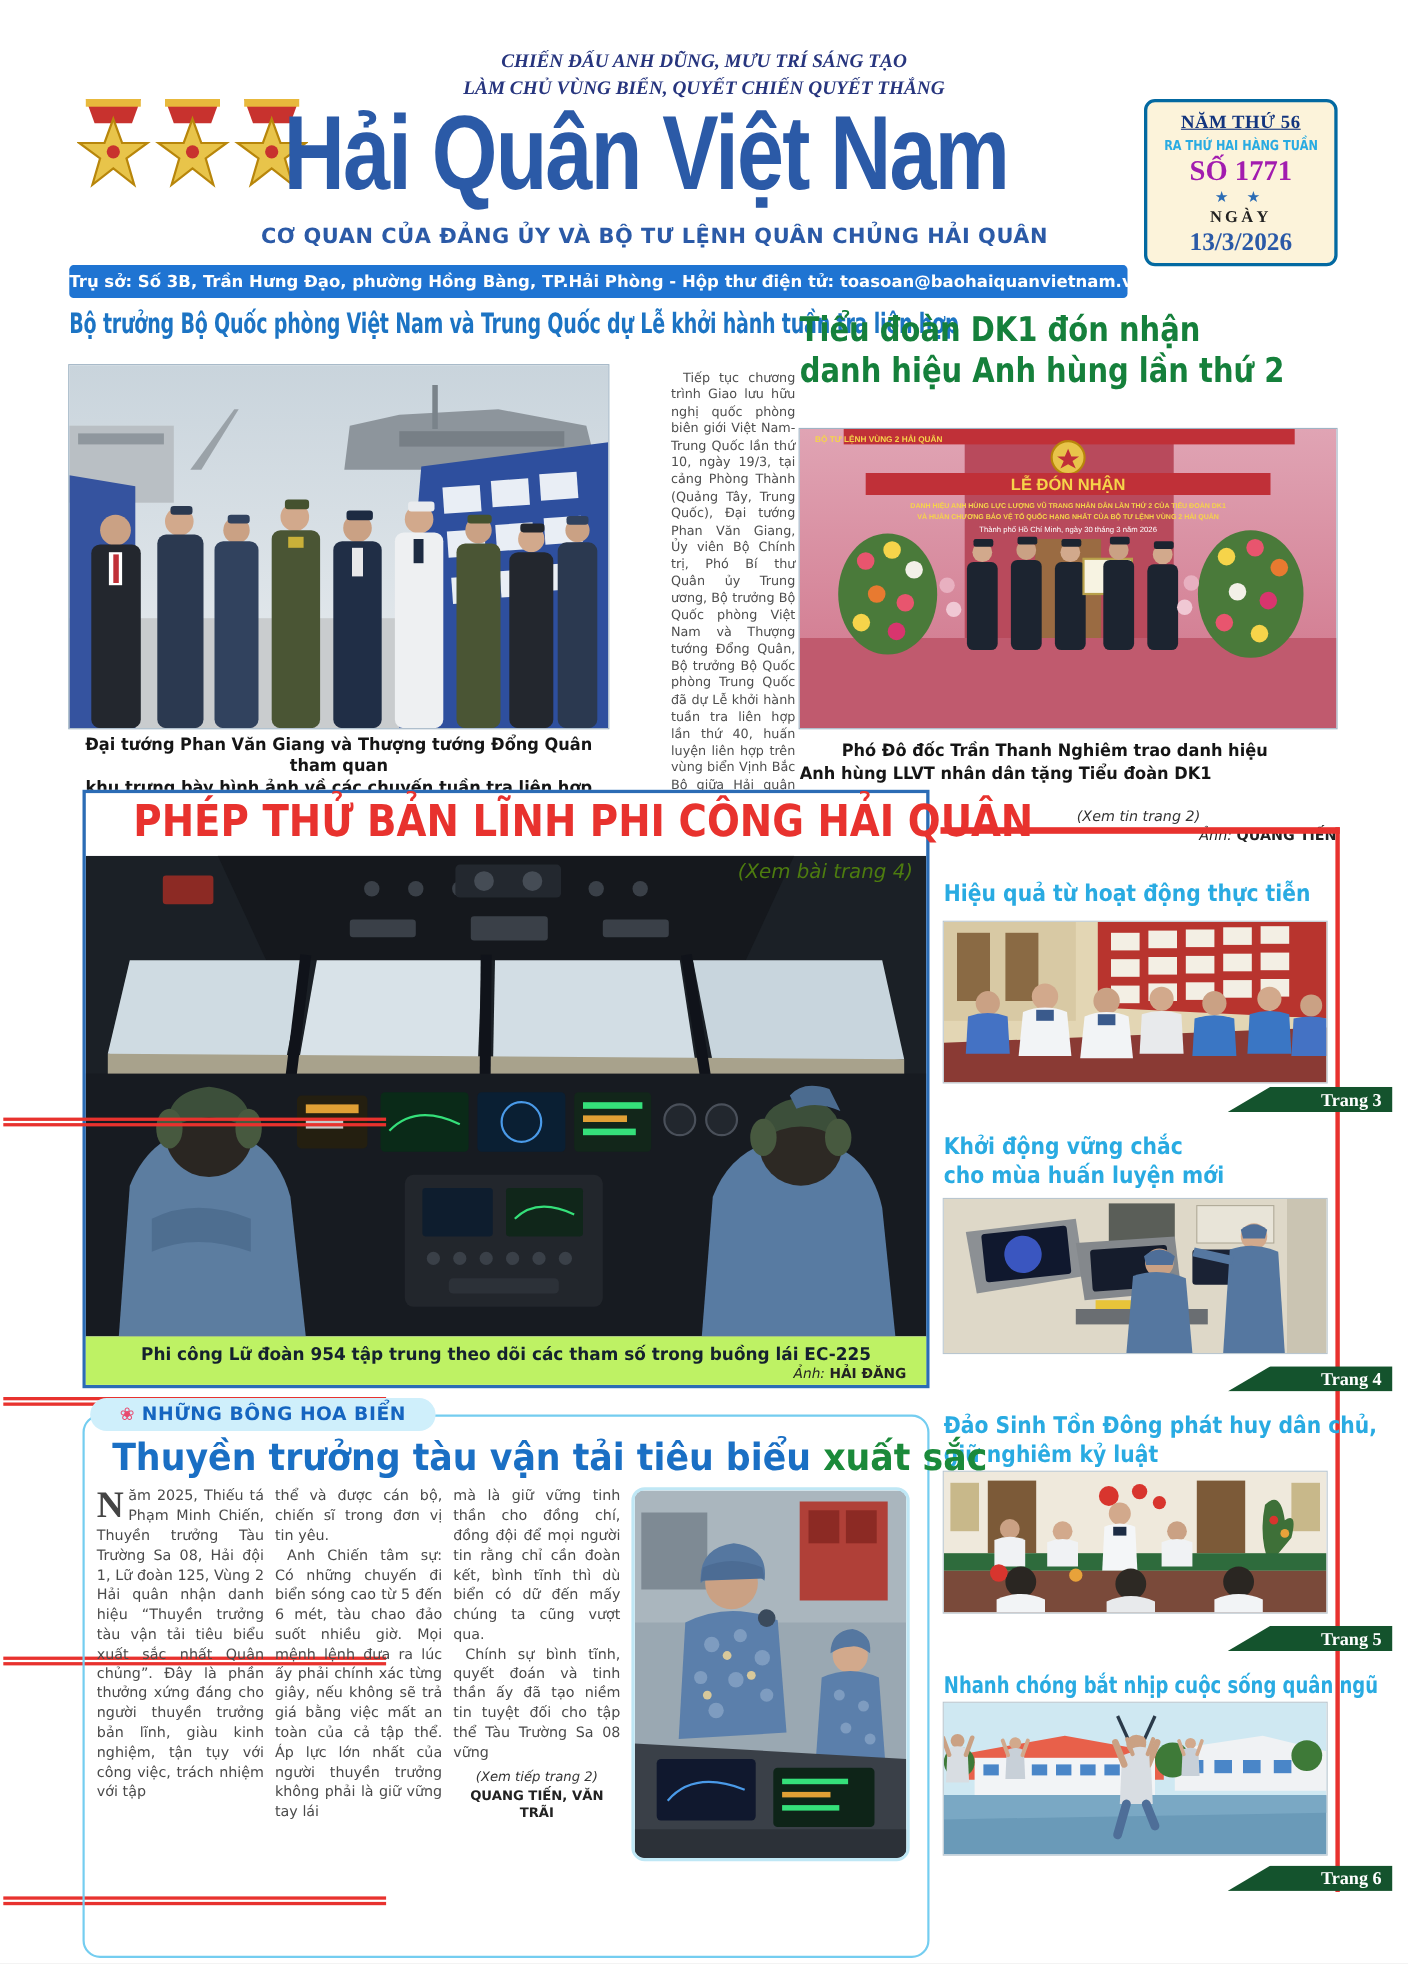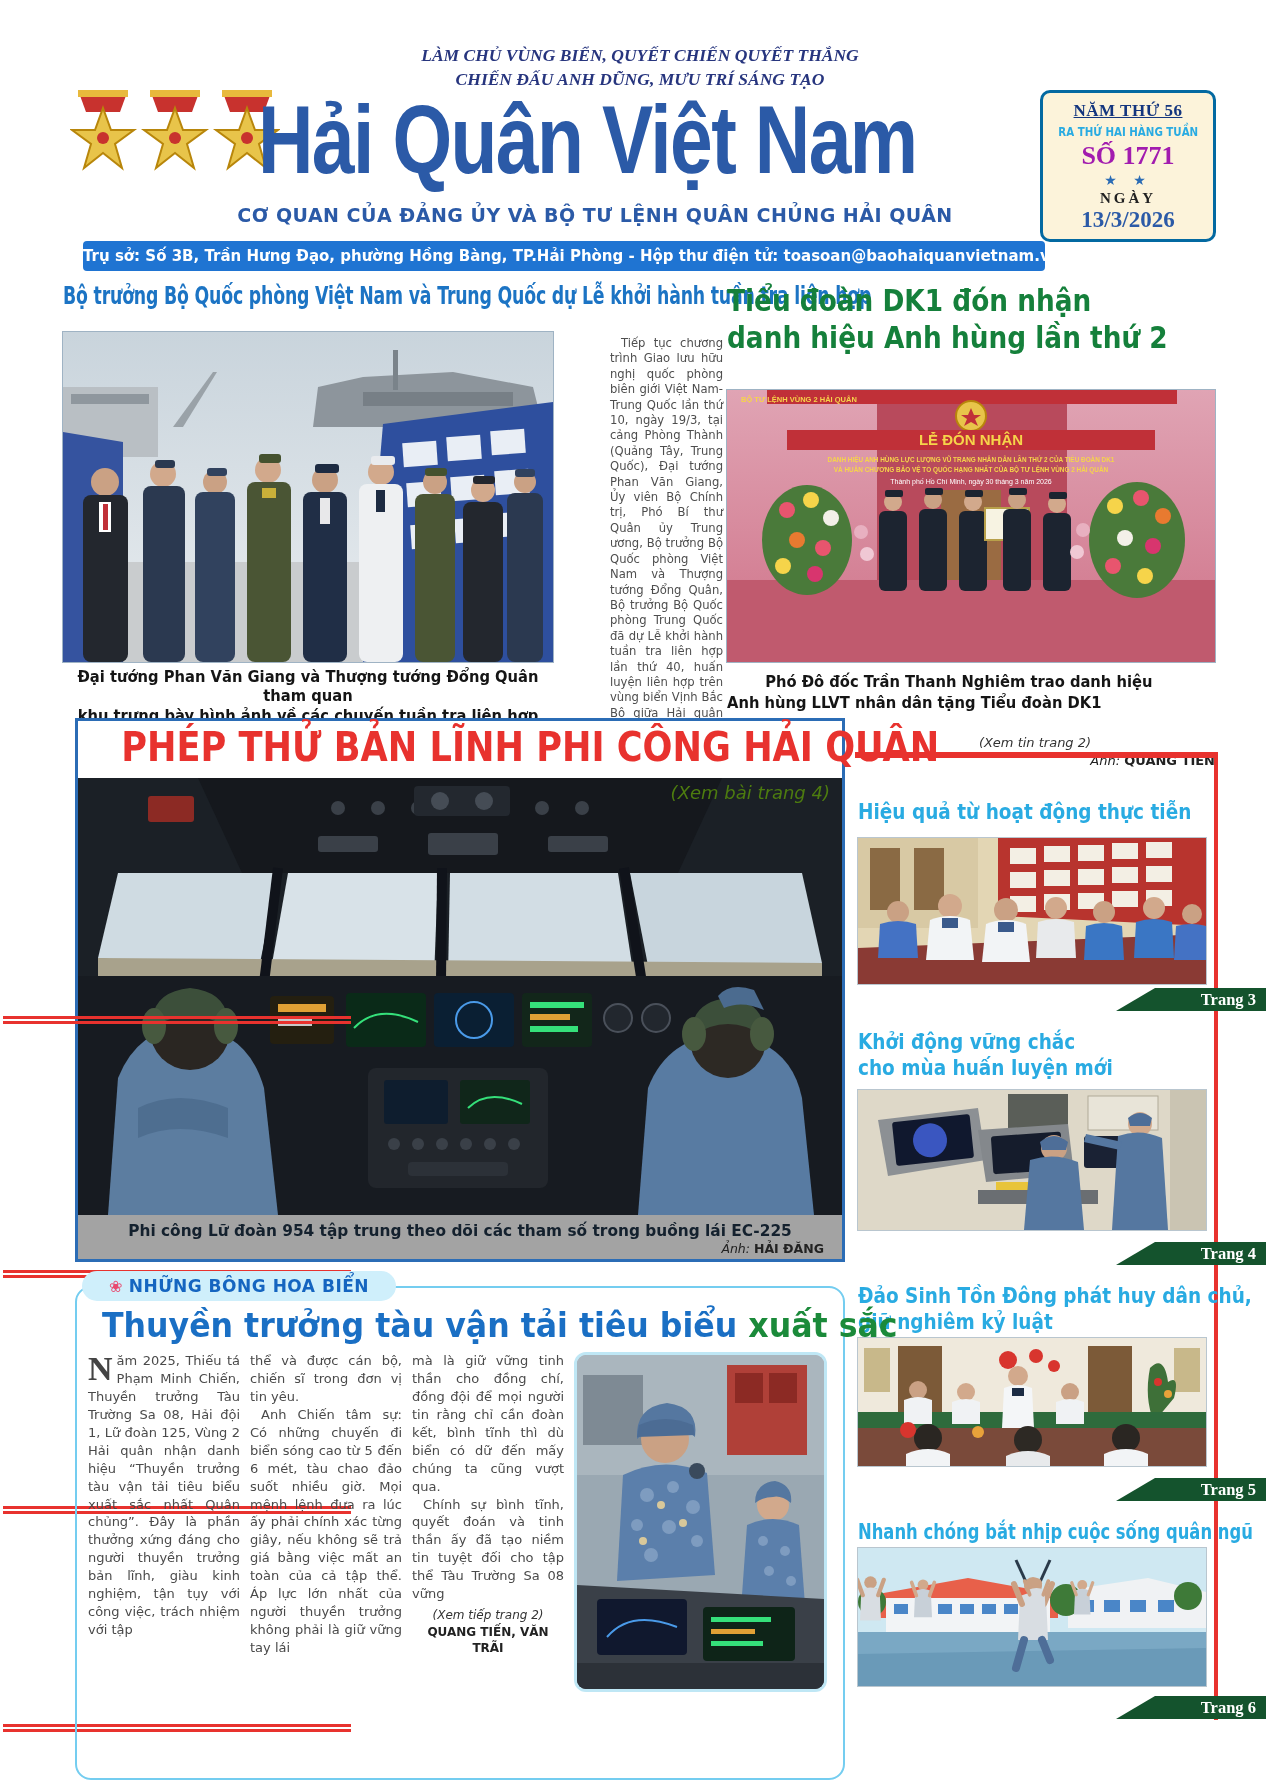--- a/index.html
+++ b/index.html
@@ -20,21 +20,21 @@
   .issue-year{font-family:"Liberation Serif","DejaVu Serif",serif;font-weight:bold;font-size:17px;
           color:#13357e;text-decoration:underline;letter-spacing:.5px;}
   .issue-freq{color:#29abe2;font-weight:bold;font-size:12.5px;margin-top:3px;white-space:nowrap;
           transform:scaleX(.82);transform-origin:center;}
   .issue-no{color:#a21caf;font-weight:bold;font-size:26px;margin-top:2px;font-family:"Liberation Serif",serif;}
   .issue-stars{color:#2b6cb5;font-size:14px;letter-spacing:6px;margin-top:1px;}
   .issue-daylbl{color:#222;font-weight:bold;font-size:15px;letter-spacing:3px;margin-top:2px;
           font-family:"Liberation Serif","DejaVu Serif",serif;}
   .issue-date{color:#2b5aa7;font-weight:bold;font-size:23px;font-family:"Liberation Serif",serif;}
   .addr-bar{left:63px;top:241px;width:962px;height:30px;background:#1f74d2;border-radius:4px;
-          color:#ffffff;font-weight:bold;font-size:15px;text-align:center;line-height:30px;white-space:nowrap;margin-left:20px;}
+          color:#ffffff;font-weight:bold;font-size:15px;text-align:center;line-height:30px;white-space:nowrap;}
   
   .lead-headline{left:63px;top:280px;width:960px;color:#1c74c4;font-weight:bold;font-size:25.5px;
           white-space:nowrap;transform:scaleX(.68);transform-origin:left top;letter-spacing:-.3px;}
   .dk1-headline{left:727px;top:282px;width:560px;color:#15803b;font-weight:bold;font-size:31px;
           line-height:1.18;transform:scaleX(.85);transform-origin:left top;white-space:nowrap;}
   .photo-frame{outline:1px solid #9fb3c4;}
   .body-col{left:610px;top:336px;width:113px;font-size:11.6px;line-height:1.33;color:#4e4e4e;
           text-align:justify;}
   .body-col p{margin:0;text-indent:11px;}
   .cont-note{font-style:italic;font-size:12px;color:#333;text-align:center;margin-top:2px;}
@@ -47,21 +47,21 @@
           line-height:1.35;transform:scaleX(.95);transform-origin:left top;}
   .dk1-caption .l1{text-align:center;}
   .dk1-note{left:855px;top:735px;width:360px;text-align:center;font-style:italic;font-size:13px;color:#333;}
   .dk1-credit{left:855px;top:753px;width:360px;text-align:right;font-size:13px;color:#222;}
   
   .feature-box{left:75px;top:718px;width:770px;height:544px;border:3px solid #2b6cb5;box-sizing:border-box;background:#fff;}
   .feature-headline{left:75px;top:724px;width:770px;text-align:center;color:#e8322e;font-weight:bold;
           font-size:40px;white-space:nowrap;transform:scaleX(.88);transform-origin:center top;}
   .feature-note{left:610px;top:782px;width:220px;text-align:right;color:#4d7c0f;font-style:italic;
           font-size:18px;z-index:5;}
-  .feature-caption{left:78px;top:1215px;width:764px;height:44px;background:#a3a3a3;box-sizing:border-box;padding-top:6px;}
+  .feature-caption{left:78px;top:1215px;width:764px;height:44px;background:#bef264;box-sizing:border-box;padding-top:6px;}
   .feature-caption .cap{text-align:center;color:#14212e;font-weight:bold;font-size:16px;
           transform:scaleX(.96);transform-origin:center top;}
   .feature-caption .crd{position:absolute;right:18px;top:26px;font-size:12.5px;color:#222;}
   .feature-caption .crd .pfx{font-style:italic;}
   .feature-caption .crd .nm{font-weight:bold;}
   
   .sidebar{left:855px;top:752px;width:363px;height:968px;border-top:6px solid #e8322e;
           border-right:4px solid #e8322e;box-sizing:border-box;}
   .sb-title{position:absolute;left:3px;width:352px;color:#29abe2;font-weight:bold;font-size:21px;
           line-height:1.22;white-space:nowrap;transform:scaleX(.88);transform-origin:left top;}
@@ -116,22 +116,22 @@
           <polygon points="8,0 58,0 50,22 16,22" fill="#c8322e"></polygon>
           <rect x="8" y="0" width="50" height="7" fill="#e8b93c"></rect>
           <polygon points="33,18 41,40 64,40 45,54 52,78 33,63 14,78 21,54 2,40 25,40" fill="#e8c44a" stroke="#b8860b" stroke-width="2"></polygon>
           <circle cx="33" cy="48" r="6" fill="#c8322e"></circle>
         </g>
       </g>
     </svg>
   </div>
 
   <div class="abs slogan">
+    <div>CHIẾN ĐẤU ANH DŨNG, MƯU TRÍ SÁNG TẠO</div>
     <div>LÀM CHỦ VÙNG BIỂN, QUYẾT CHIẾN QUYẾT THẮNG</div>
-    <div>CHIẾN ĐẤU ANH DŨNG, MƯU TRÍ SÁNG TẠO</div>
   </div>
 
   <div class="abs mast-title">Hải Quân Việt Nam</div>
   <div class="abs mast-sub">CƠ QUAN CỦA ĐẢNG ỦY VÀ BỘ TƯ LỆNH QUÂN CHỦNG HẢI QUÂN</div>
 
   <div class="abs issue-box">
     <div class="issue-year">NĂM THỨ 56</div>
     <div class="issue-freq">RA THỨ HAI HÀNG TUẦN</div>
     <div class="issue-no">SỐ 1771</div>
     <div class="issue-stars">★ ★</div>

